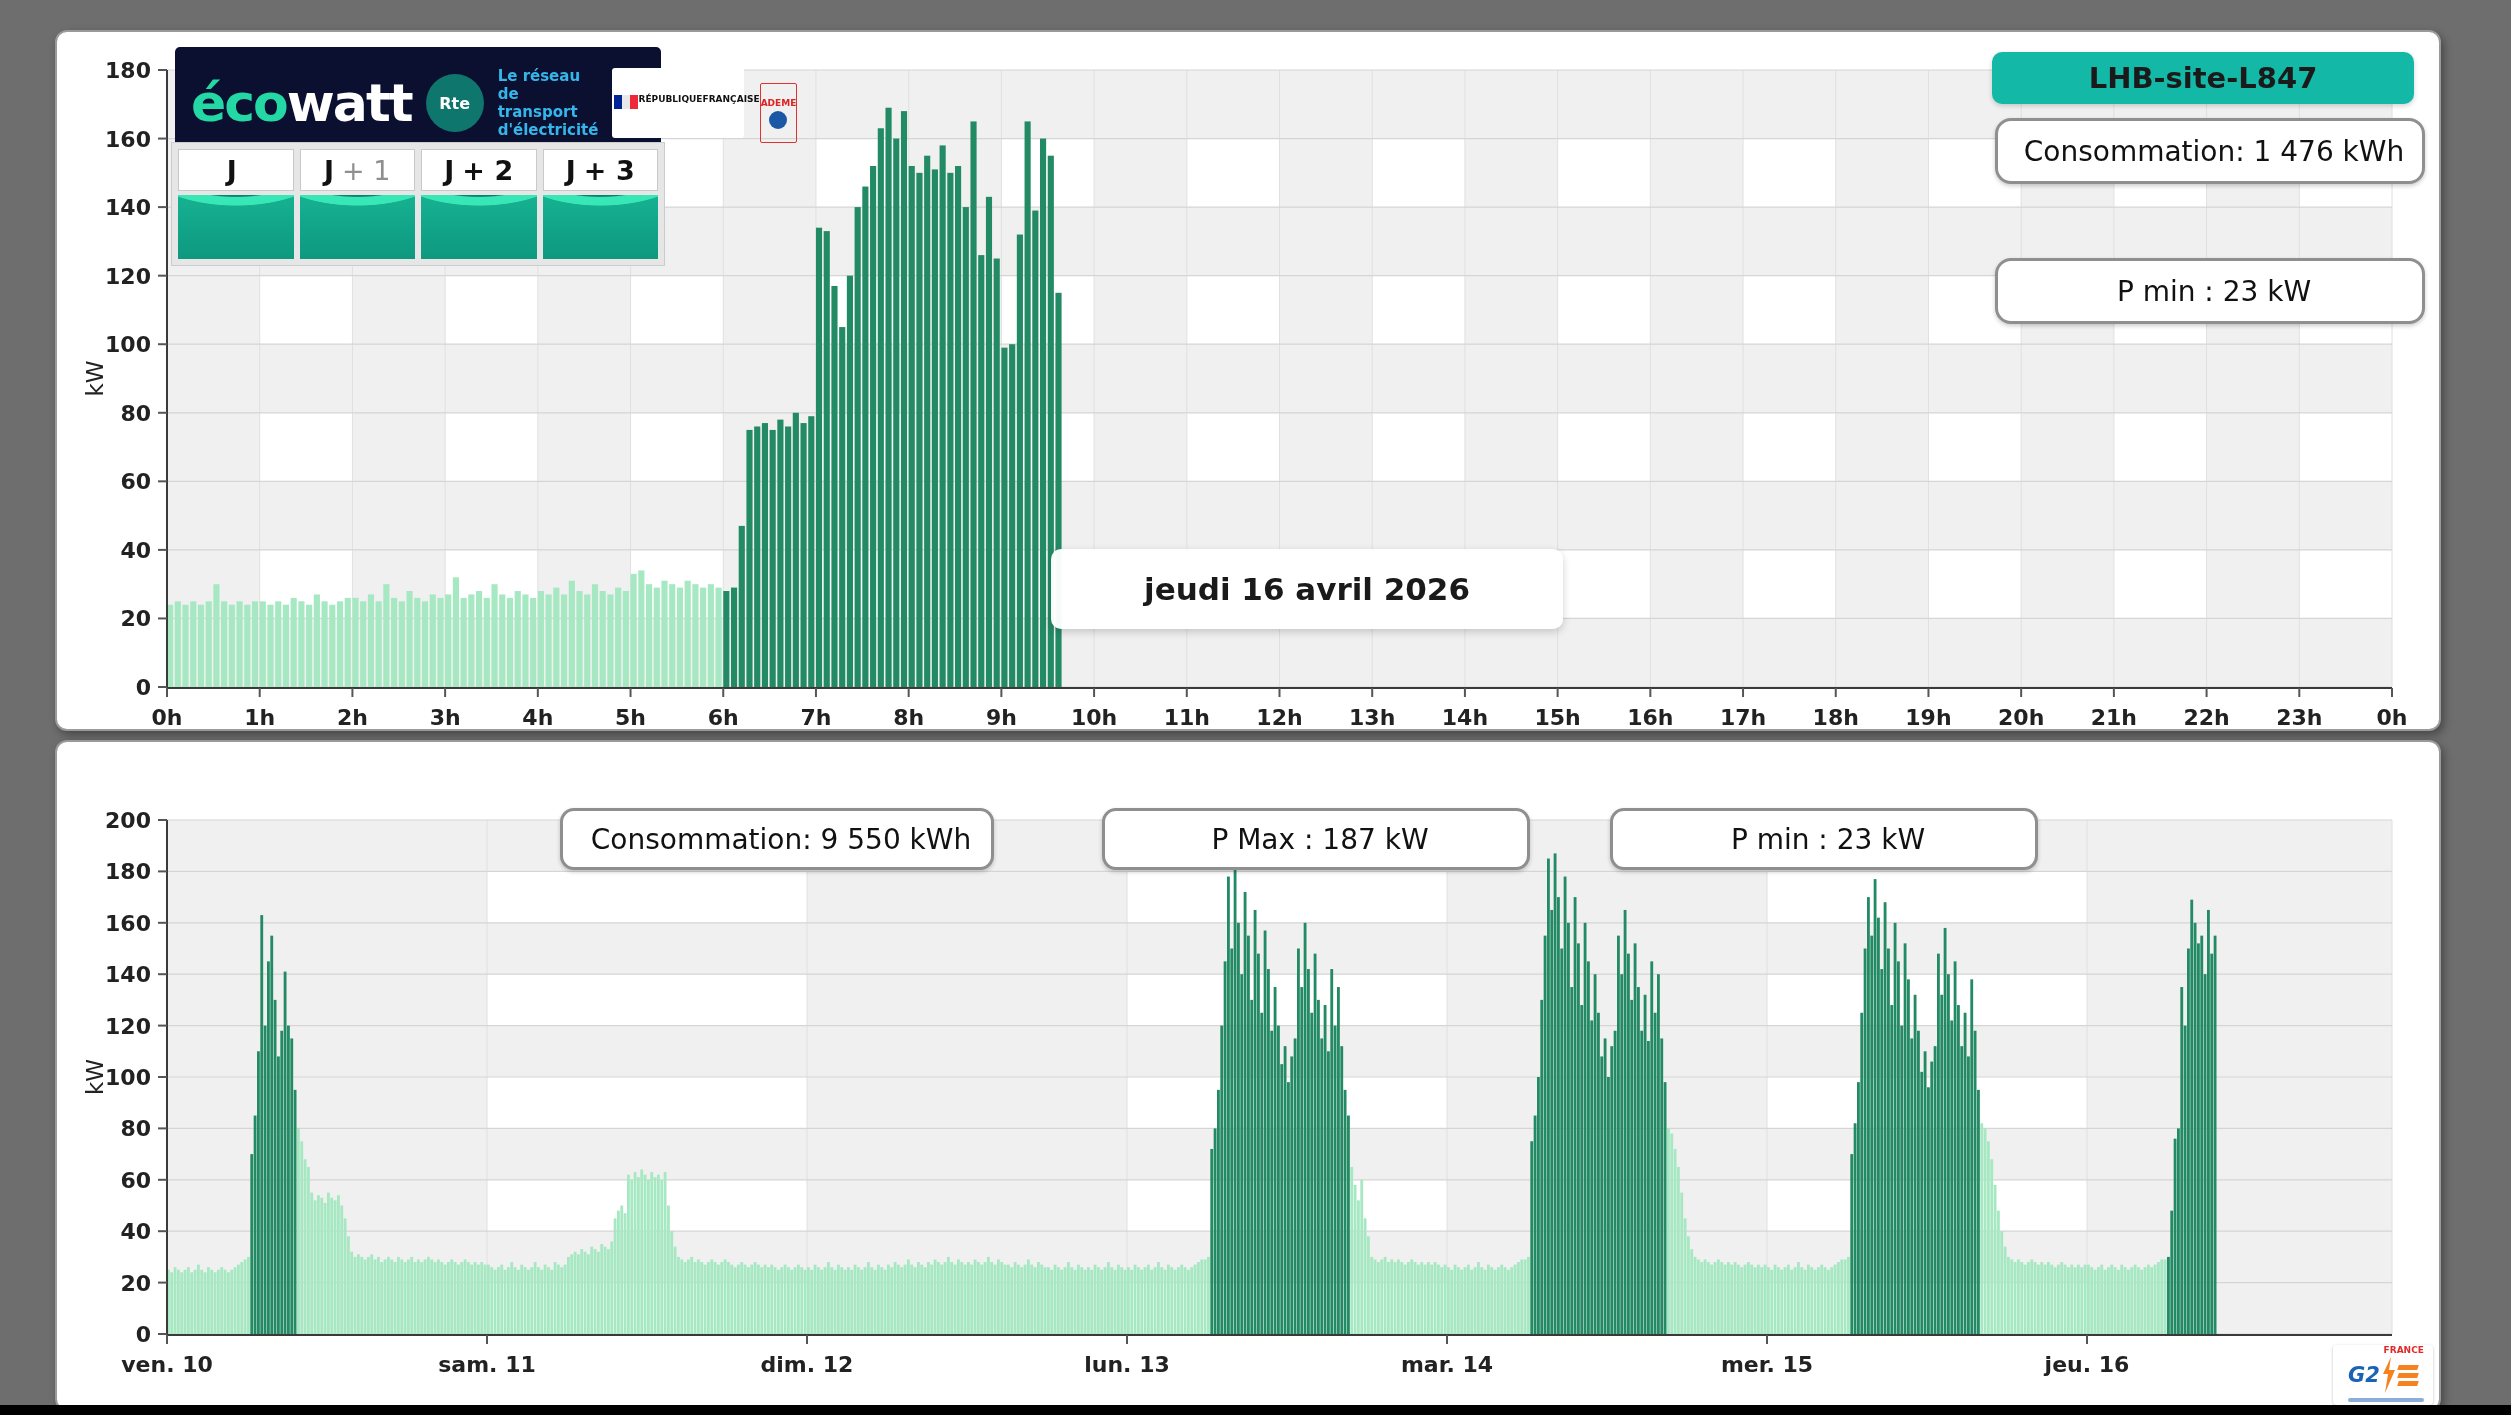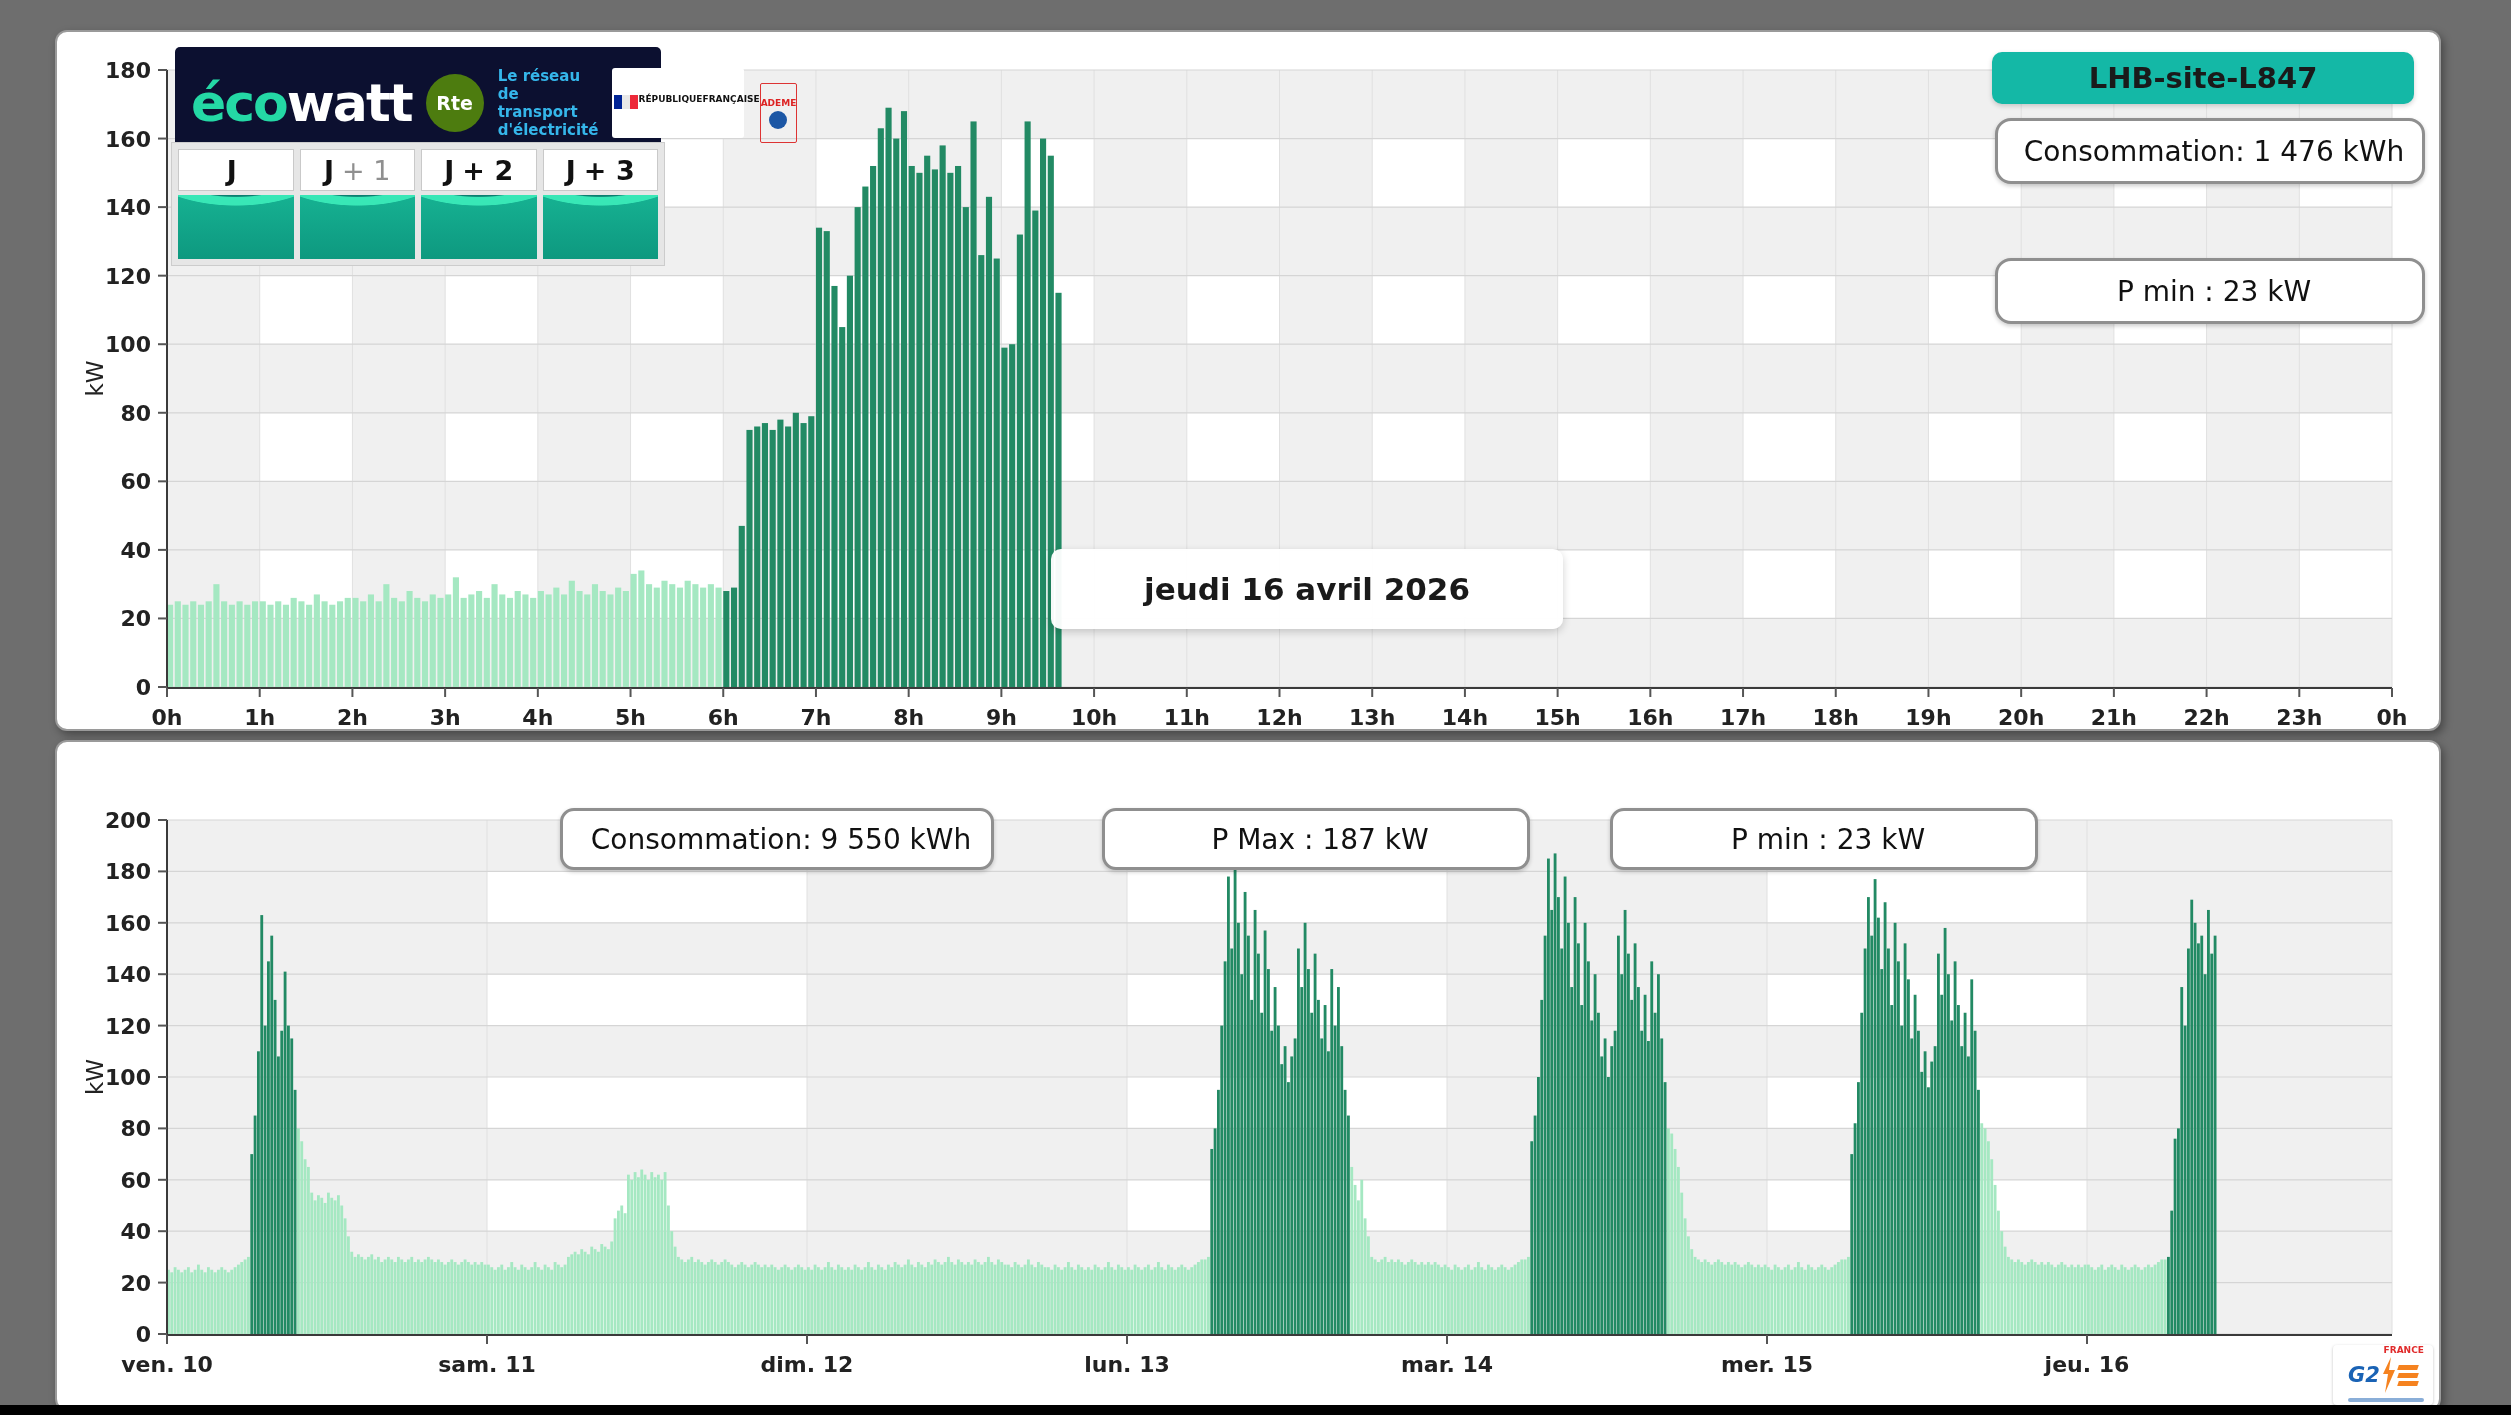--- a/index.html
+++ b/index.html
@@ -21,23 +21,23 @@
   
   .banner{
     position:absolute;left:118px;top:15px;width:486px;height:112px;
     background:#0c1030;border-radius:5px;display:flex;align-items:center;
     padding:0 16px;box-sizing:border-box;gap:14px;z-index:5;
   }
   .ecowatt{font-weight:bold;font-size:52px;letter-spacing:-2px;line-height:1;}
   .ecowatt .eco{color:#24d8a5;}
   .ecowatt .watt{color:#ffffff;}
   .rte-circle{
-    width:58px;height:58px;border-radius:50%;background:#4d7c0f;flex:0 0 auto;
+    width:58px;height:58px;border-radius:50%;background:#0f766e;flex:0 0 auto;
     display:flex;align-items:center;justify-content:center;
-    color:#fff;font-weight:bold;font-size:19px;
+    color:#fff;font-weight:bold;font-size:16px;
   }
   .rte-text{color:#35b6ea;font-size:15px;font-weight:bold;line-height:1.2;}
   .gov-box{
     margin-left:auto;background:#ffffff;border-radius:3px;height:70px;width:132px;
     display:flex;align-items:center;justify-content:space-evenly;padding:2px;box-sizing:border-box;
   }
   .gov-left{display:flex;flex-direction:row;align-items:flex-start;}
   .mini-flag{display:flex;width:24px;height:14px;margin-bottom:2px;}
   .mini-flag i{flex:1;}
   .mini-flag .b{background:#002395;}

